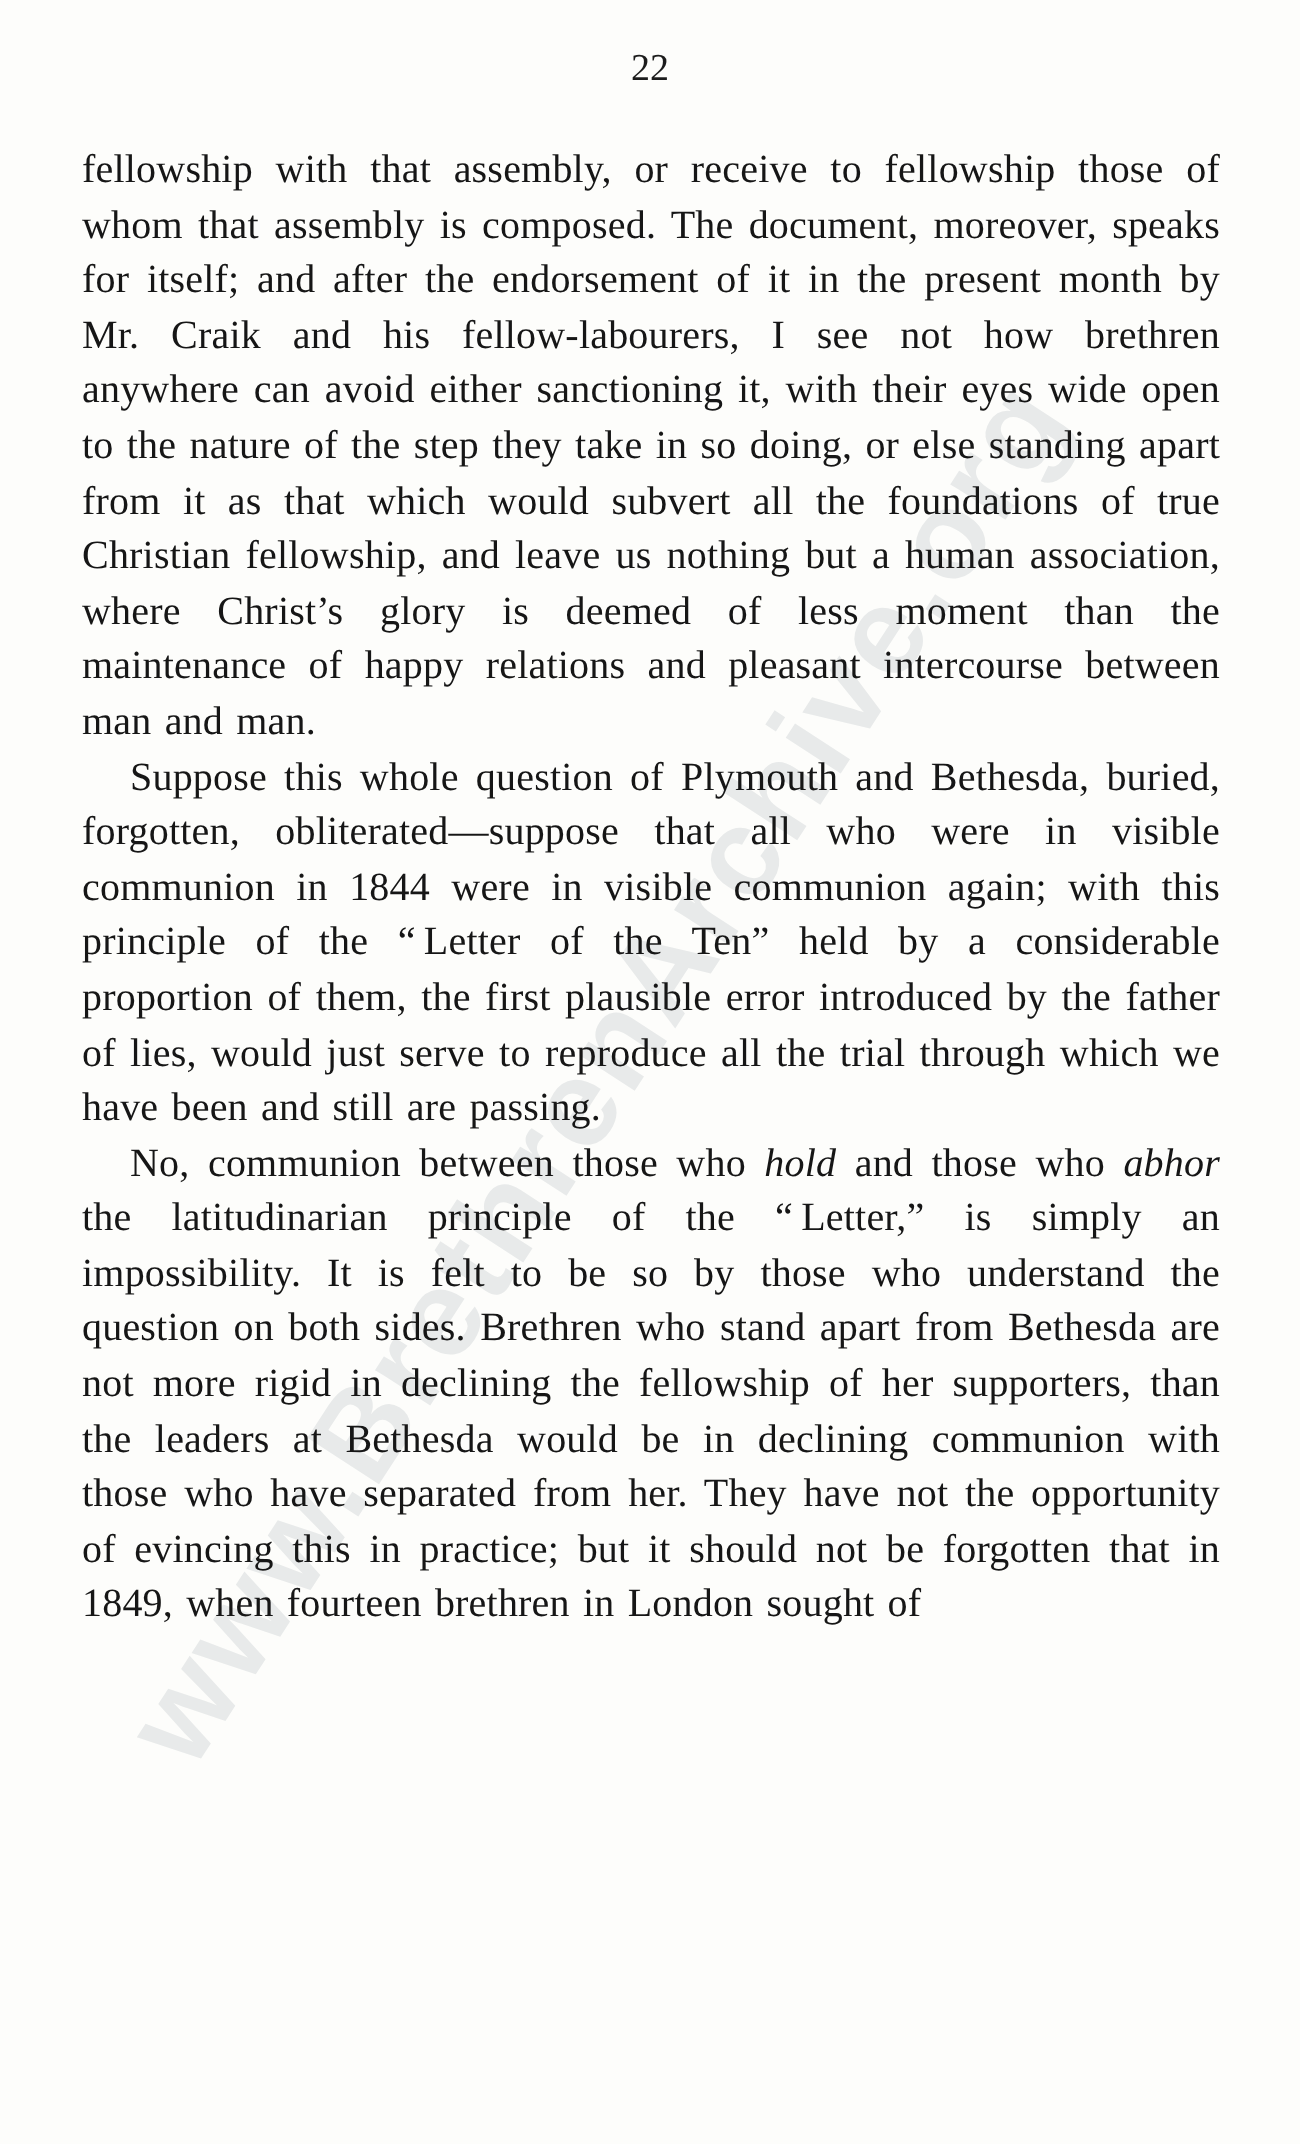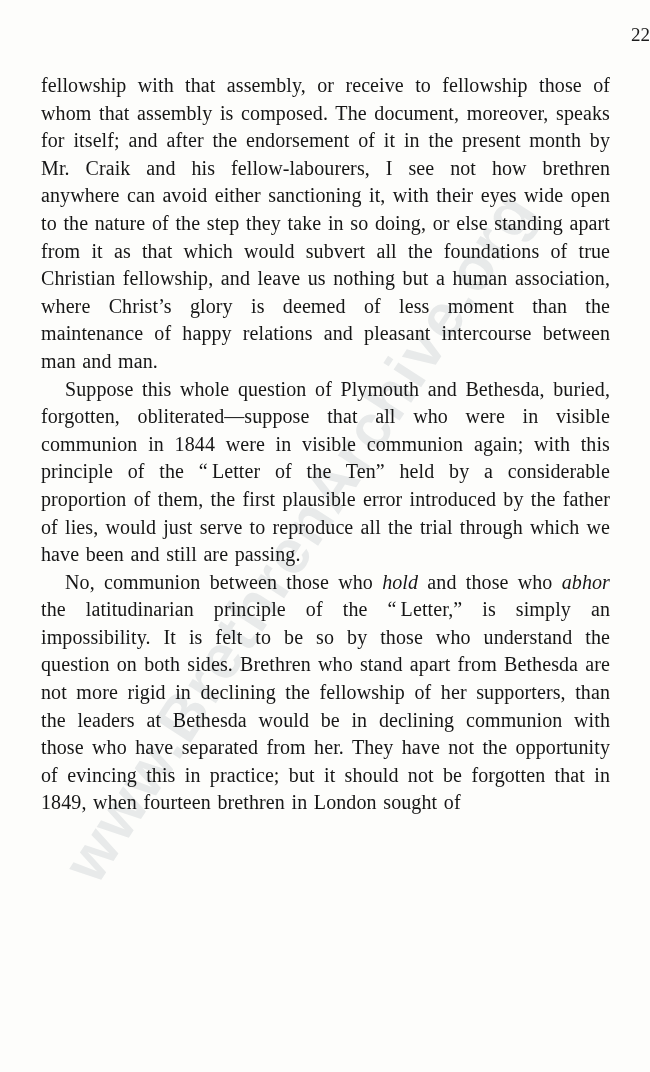--- a/index.html
+++ b/index.html
@@ -15,21 +15,21 @@
     background: #fdfdfb;
     overflow: hidden;
     color: #161616;
     font-family: "Liberation Serif", "DejaVu Serif", serif;
   }
   .page-number {
     position: absolute;
     top: 24px;
     left: 0;
     width: 100%;
-    text-align: right;
+    text-align: center;
     font-size: 19px;
     color: #1c1c1c;
   }
   .watermark {
     position: absolute;
     top: 50%;
     left: 46%;
     transform: translate(-50%, -50%) rotate(-57deg);
     transform-origin: center center;
     font-family: "Liberation Sans", "DejaVu Sans", sans-serif;

